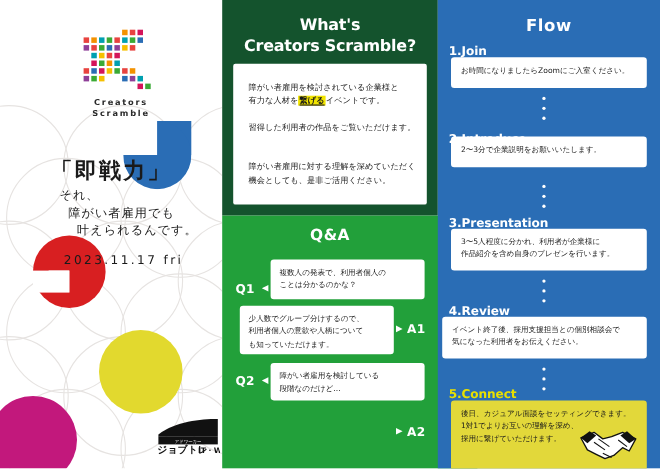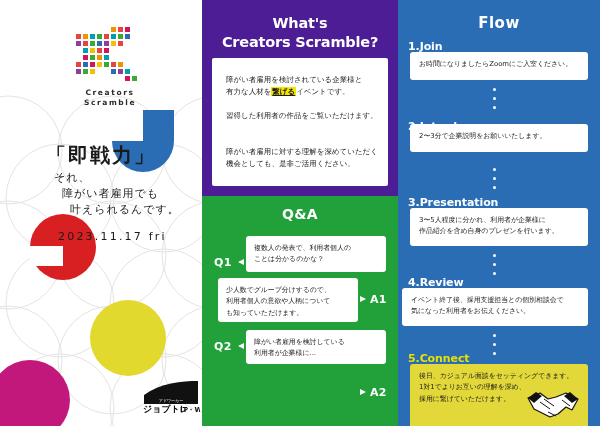--- a/index.html
+++ b/index.html
@@ -50,21 +50,21 @@
   .datetext{
     position:absolute;left:58px;top:230px;
     font-size:11px;color:#1a1a1a;letter-spacing:2.2px;font-weight:400;white-space:nowrap;
   }
 
   .jobtore{position:absolute;left:142px;top:381px;width:58px;height:32px;}
 
   
   #red-panel{
     position:absolute;left:202px;top:0;width:196px;height:196px;
-    background:#4c1d95;
+    background:#14532d;
   }
   .red-title{
     position:absolute;left:0;top:14px;width:196px;text-align:center;
     color:#ffffff;font-weight:700;font-size:14.5px;line-height:19px;
     letter-spacing:-0.2px;
   }
   .red-card{
     position:absolute;left:10px;top:58px;width:176px;height:128px;
     background:#ffffff;border-radius:2px;
   }
@@ -267,21 +267,21 @@
     <div class="bubble" style="left:16px;top:82px;width:140px;height:44px;">
       <div>少人数でグループ分けするので、</div>
       <div>利用者個人の意欲や人柄について</div>
       <div>も知っていただけます。</div>
     </div>
 
     <div class="qa-label" style="left:12px;top:144px;">Q2</div>
     <div class="arrow-l" style="left:36px;top:147px;"></div>
     <div class="bubble" style="left:44px;top:134px;width:140px;height:34px;">
       <div>障がい者雇用を検討している</div>
-      <div>利用者が企業様に...</div>
+      <div>段階なのだけど...</div>
     </div>
 
     <div class="qa-label" style="left:168px;top:190px;">A2</div>
     <div class="arrow-r" style="left:158px;top:193px;"></div>
   </div>
 
   <div id="blue-panel">
     <div class="flow-title">Flow</div>
 
     <div class="step-label" style="top:40px;">1.Join</div>

